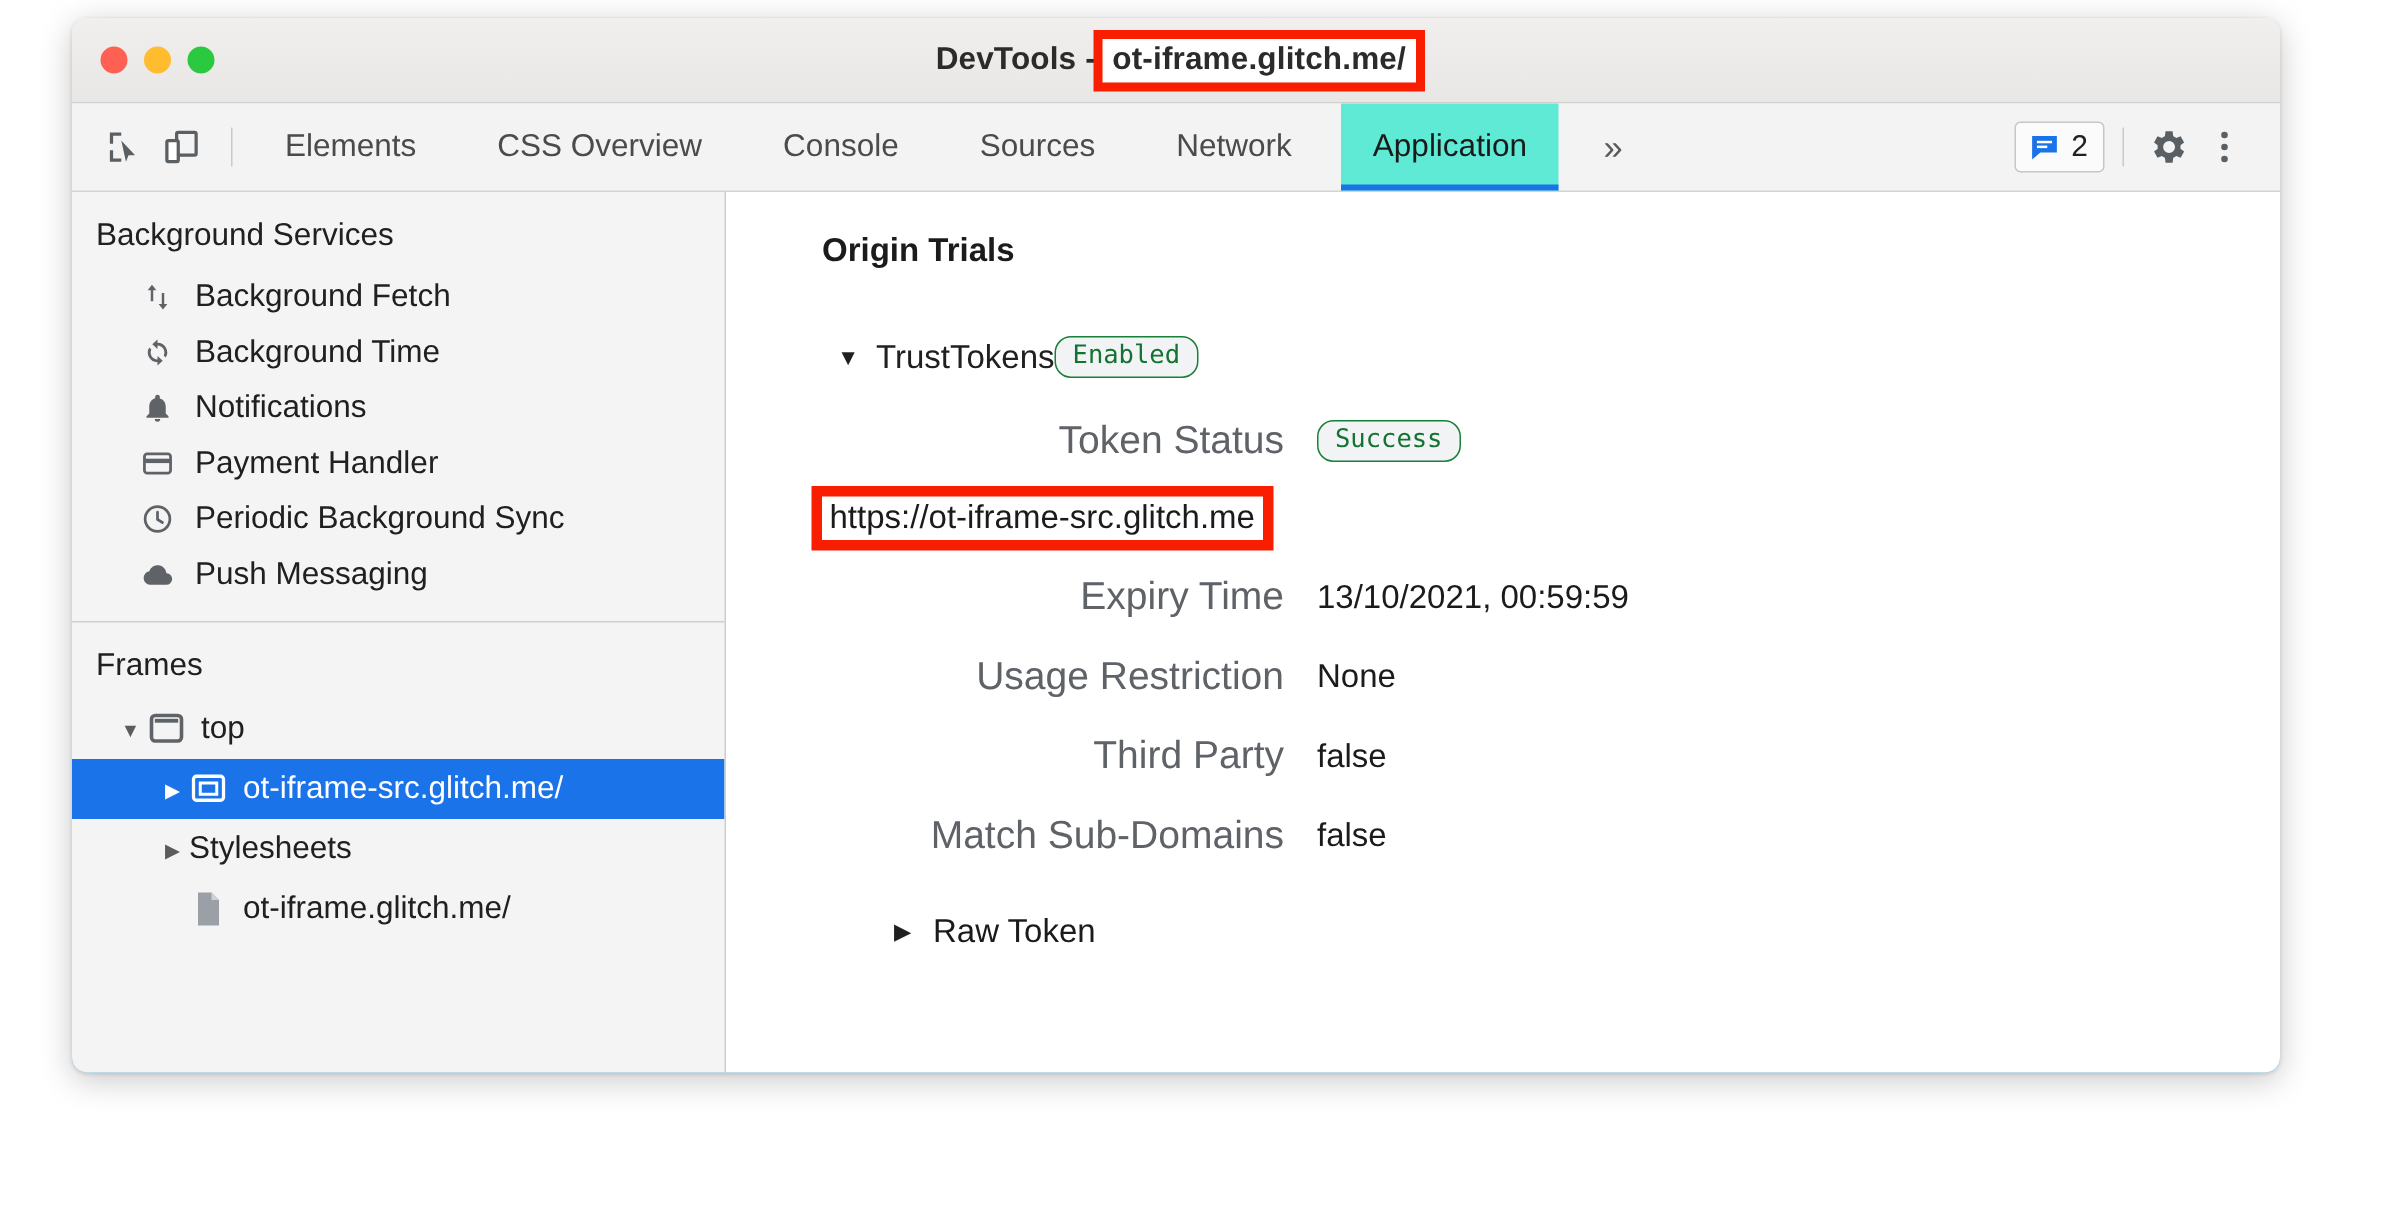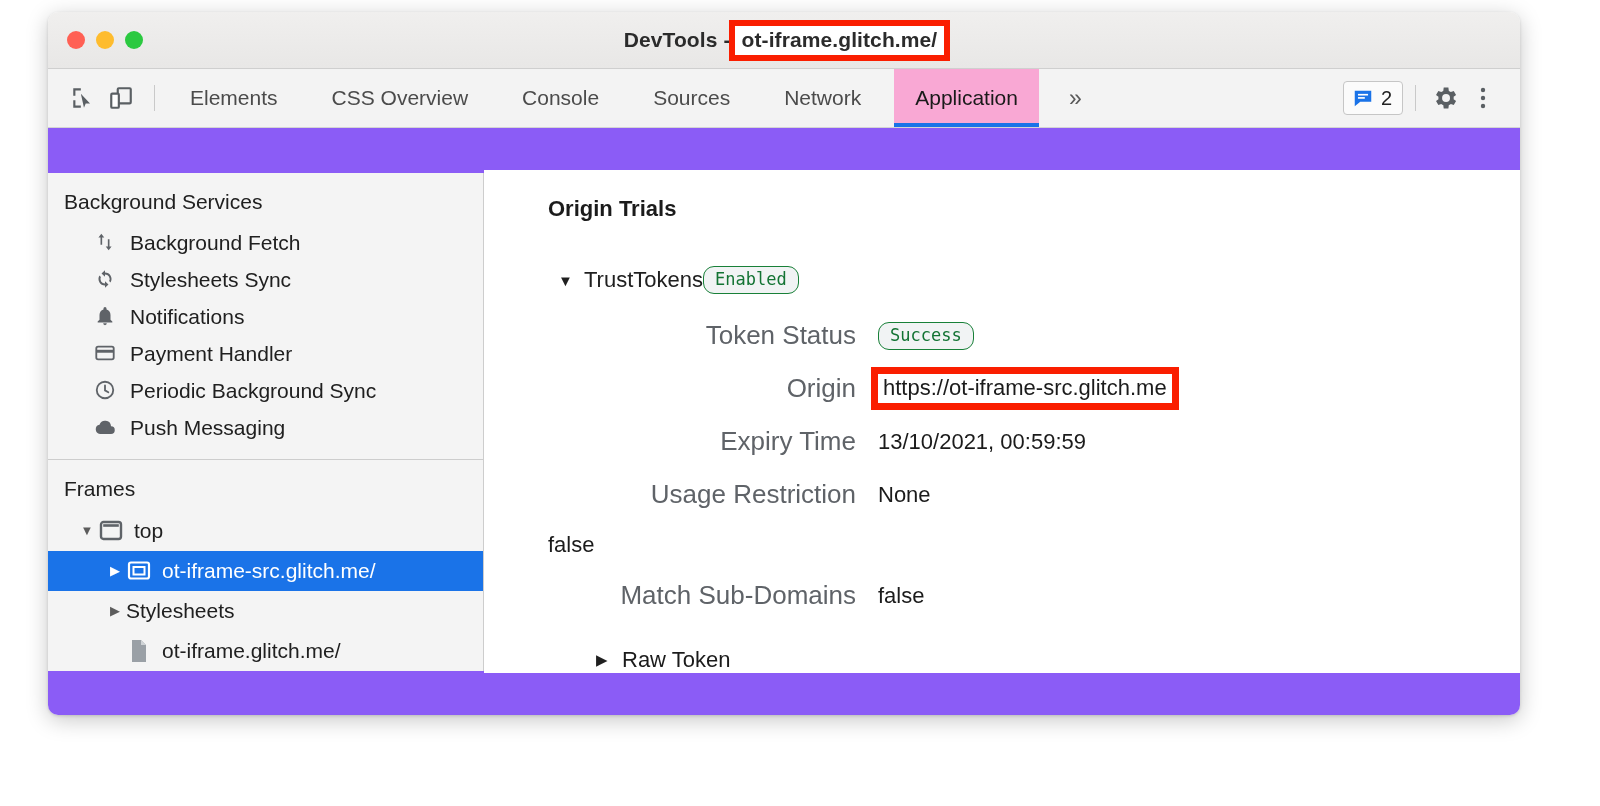--- a/index.html
+++ b/index.html
@@ -114,21 +114,21 @@
     height: 100%;
     display: flex;
     align-items: center;
     padding: 0 21px;
     font-size: 21px;
     color: #4b4b4b;
     white-space: nowrap;
   }
   .tab.active {
     color: #1a1a1a;
-    background: #f9a8d4;
+    background: #5eead4;
   }
   .tab.active::after {
     content: "";
     position: absolute;
     left: 0; right: 0; bottom: 0;
     height: 4px;
     background: #1a73e8;
   }
   .tab-more {
     display: flex;
@@ -160,22 +160,21 @@
     font-size: 20px;
     color: #222;
   }
   .tb-right .tb-divider { margin: 0 12px; }
 
   
   .body {
     flex: 1 1 auto;
     display: flex;
     min-height: 0;
-    background: #8b5cf6;
-    align-items: center;
+    background: #0ea5e9;
   }
 
   
   .sidebar {
     width: 435px;
     flex: 0 0 435px;
     background: #f4f4f4;
     border-right: 1px solid #cdcdcd;
     overflow: hidden;
     display: flex;
@@ -421,21 +420,21 @@
             <span class="lbl">Background Fetch</span>
           </div>
 
           <div class="tree-item indent-1">
             <span class="ic">
               <svg width="22" height="22" viewBox="0 0 24 24">
                 <path fill="#5f6368" d="M12 5V2.5L8.2 6 12 9.5V7a5 5 0 014.5 7.2l1.5 1.5A7 7 0 0012 5z"></path>
                 <path fill="#5f6368" d="M12 19v2.5l3.8-3.5L12 14.5V17a5 5 0 01-4.5-7.2L6 8.3A7 7 0 0012 19z"></path>
               </svg>
             </span>
-            <span class="lbl">Stylesheets Sync</span>
+            <span class="lbl">Background Time</span>
           </div>
 
           <div class="tree-item indent-1">
             <span class="ic">
               <svg width="22" height="22" viewBox="0 0 24 24">
                 <path fill="#5f6368" d="M12 22a2 2 0 002-2h-4a2 2 0 002 2zm6-6v-5c0-3-1.6-5.4-4.3-6V4a1.7 1.7 0 00-3.4 0v.9C7.6 5.6 6 8 6 11v5l-2 2v1h16v-1l-2-2z"></path>
               </svg>
             </span>
             <span class="lbl">Notifications</span>
           </div>
@@ -526,35 +525,35 @@
         <div class="fields">
 
           <div class="field-row">
             <div class="field-label">Token Status</div>
             <div class="field-value">
               <span class="pill">Success</span>
             </div>
           </div>
 
           <div class="field-row">
-            <div class="field-label">Origin</div>
             <div class="field-value boxed">https://ot-iframe-src.glitch.me</div>
           </div>
 
           <div class="field-row">
             <div class="field-label">Expiry Time</div>
             <div class="field-value">13/10/2021, 00:59:59</div>
           </div>
 
           <div class="field-row">
             <div class="field-label">Usage Restriction</div>
             <div class="field-value">None</div>
           </div>
 
           <div class="field-row">
+            <div class="field-label">Third Party</div>
             <div class="field-value">false</div>
           </div>
 
           <div class="field-row">
             <div class="field-label">Match Sub-Domains</div>
             <div class="field-value">false</div>
           </div>
         </div>
 
         <div class="raw-token">

